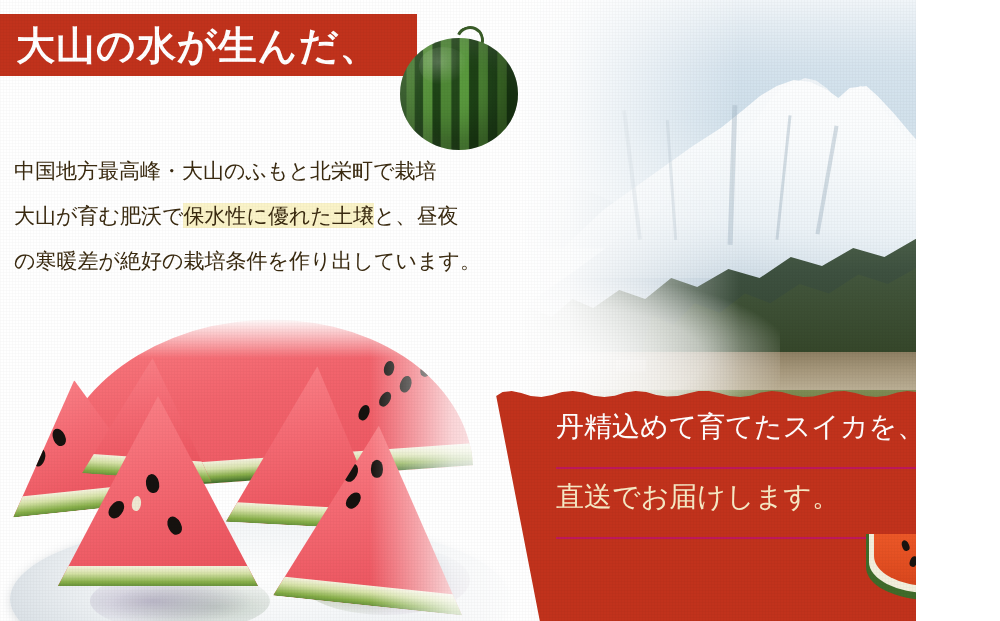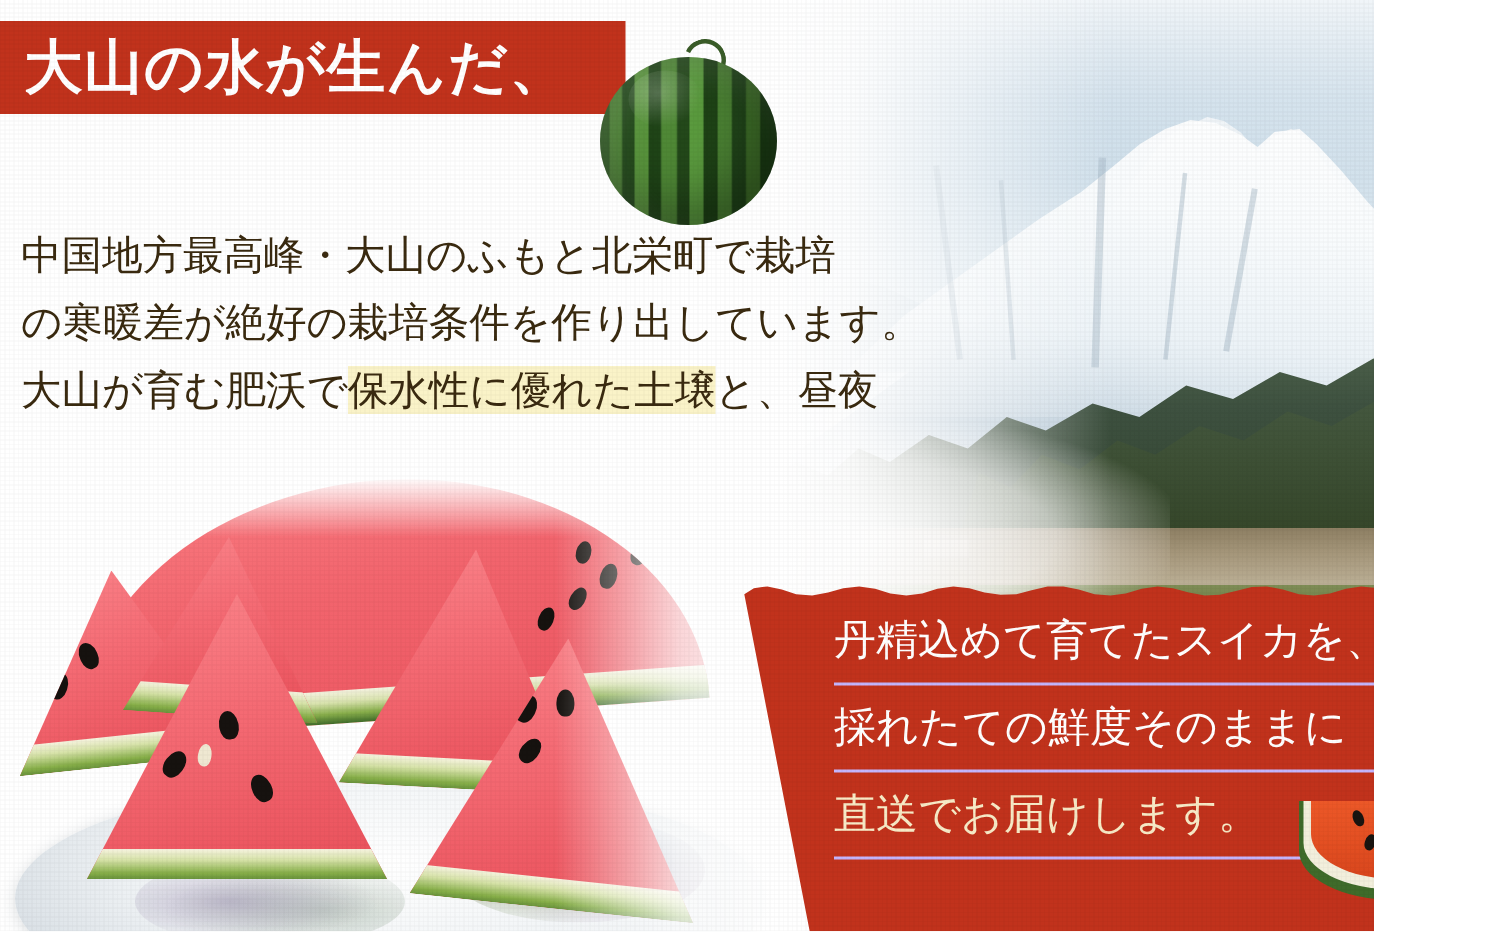--- a/index.html
+++ b/index.html
@@ -356,25 +356,24 @@
 
   
   .body-copy {
     position: absolute;
     left: 14px;
     top: 148px;
     width: 680px;
   }
   .body-line {
     color: #3a2a10;
-    font-size: 27px;
+    font-size: 21px;
     line-height: 45px;
     white-space: nowrap;
     font-weight: normal;
-    font-family: Liberation Serif, serif;
   }
   .hl {
     background: #faf3c8;
     padding: 1px 0;
   }
 
   
   .promo-panel {
     position: absolute;
     left: 468px;
@@ -402,23 +401,23 @@
     );
   }
   .promo-lines {
     position: absolute;
     left: 88px;
     top: 22px;
     width: 390px;
   }
   .promo-line {
     position: relative;
-    padding-bottom: 9px;
+    padding-bottom: 21px;
     margin-bottom: 9px;
-    border-bottom: 2px solid #c4b5fd;
+    border-bottom: 2px solid #be185d;
   }
   .promo-line .txt {
     color: #ffffff;
     font-size: 28px;
     line-height: 38px;
     white-space: nowrap;
     font-weight: normal;
   }
   .promo-line.accent .txt { color: #f7eac6; }
 
@@ -553,33 +552,30 @@
     <span class="title-text">大山の水が生んだ、</span>
   </div>
 
   <div class="whole-melon">
     <div class="melon-stem"></div>
     <div class="melon-ball"></div>
   </div>
 
   <div class="body-copy">
     <div class="body-line">中国地方最高峰・大山のふもと北栄町で栽培</div>
+    <div class="body-line"><span>大山が育む肥沃で</span><span class="hl">保水性に優れた土壌</span><span>と、昼夜</span></div>
     <div class="body-line">の寒暖差が絶好の栽培条件を作り出しています。</div>
-    <div class="body-line"><span>大山が育む肥沃で</span><span class="hl">保水性に優れた土壌</span><span>と、昼夜</span></div>
   </div>
 
   <div class="promo-panel">
     <div class="promo-shape"></div>
 
     <div class="promo-lines">
       <div class="promo-line">
         <span class="txt">丹精込めて育てたスイカを、</span>
-      </div>
-      <div class="promo-line">
-        <span class="txt">採れたての鮮度そのままに</span>
       </div>
       <div class="promo-line accent">
         <span class="txt">直送でお届けします。</span>
       </div>
     </div>
 
     <div class="slice-icon">
       <div class="half">
         <div class="white-rind"></div>
         <div class="flesh-i">

